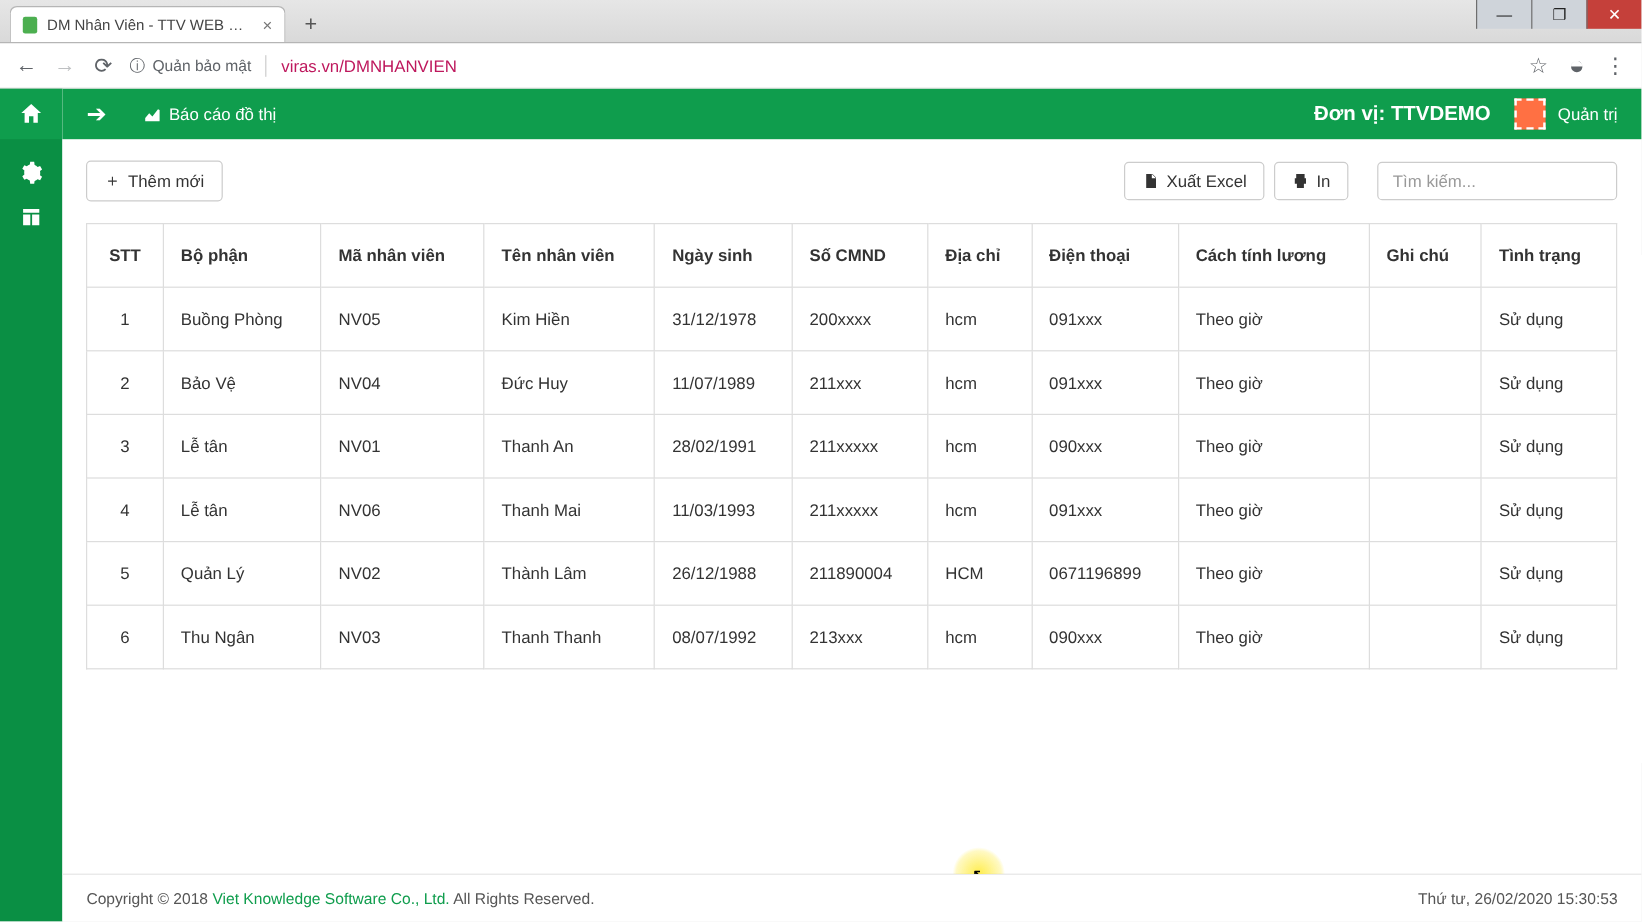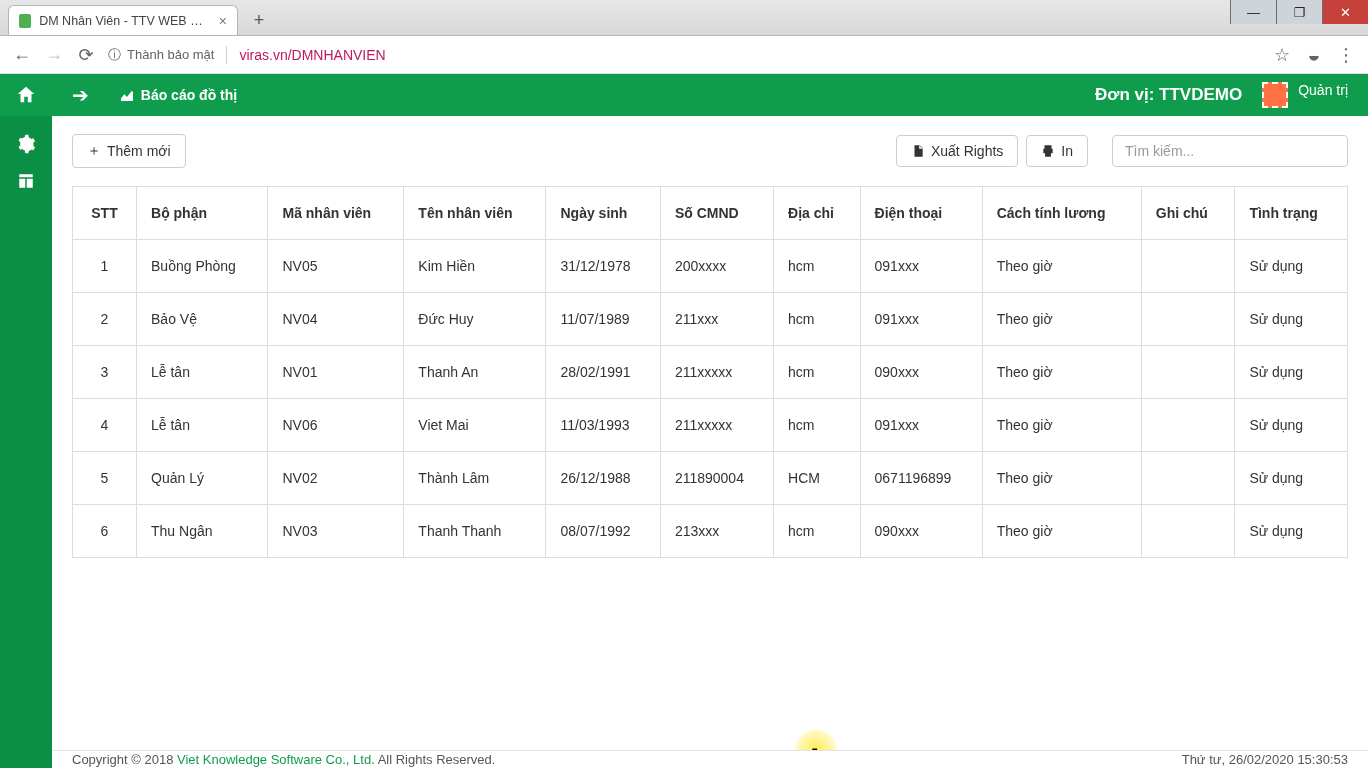--- a/index.html
+++ b/index.html
@@ -25,39 +25,39 @@
   
   
   .app { display:flex; height: calc(768px - 36px - 38px); }
   .sidebar { width:52px; background:#0a8f44; display:flex; flex-direction:column; align-items:center; padding-top:0;}
   .sidebar .home { width:52px;height:42px;display:flex;align-items:center;justify-content:center;background:#0f9d4d;}
   .side-ico { color:#fff; font-size:18px; margin-top:18px;}
   
   .main { flex:1; display:flex; flex-direction:column; background:#fff;}
   .topbar { background:#0f9d4d; height:42px; display:flex; align-items:center; color:#fff; padding:0 20px;}
   .topbar .arrow { font-size:20px; margin-right:30px;}
-  .topbar .graph { display:flex; align-items:center; gap:6px; font-weight:700;}
+  .topbar .graph { display:flex; align-items:center; gap:6px; font-weight:400;}
   .topbar .spacer { flex:1;}
   .topbar .unit { font-weight:700; font-size:17px;text-align:right;}
-  .topbar .user-box { display:flex; gap:10px; margin-left:20px;}
+  .topbar .user-box { display:flex; align-items:center; gap:10px; margin-left:20px;}
   .topbar .avatar { width:26px;height:26px;border:2px dashed #fff;background:#ff7043;}
   
   .content { flex:1; padding:18px 20px 10px 20px; overflow:auto; position:relative;}
   .toolbar { display:flex; align-items:center; margin-bottom:18px;}
   .btn { background:#fff; border:1px solid #ccc; border-radius:4px; padding:7px 14px; display:inline-flex; align-items:center; gap:6px; font-size:14px; color:#333; cursor:pointer;}
   .toolbar .spacer { flex:1;}
-  .search-box { border:1px solid #ccc; border-radius:4px; padding:7px 12px; font-size:14px; width:236px; color:#333;}
+  .search-box { border:1px solid #ccc; border-radius:4px; padding:7px 12px; font-size:14px; width:200px; color:#333;}
   .search-box::placeholder { color:#999;}
   
   table.data { width:100%; border-collapse:collapse; }
   table.data th, table.data td { border:1px solid #ddd; padding:18px 14px; text-align:left; font-size:14px; color:#333;}
   table.data th { font-weight:700; background:#fff;}
   table.data td.center, table.data th.center { text-align:center;}
   
-  .footer { border-top:1px solid #e5e5e5; padding:1px 20px; font-size:13px; color:#555; display:flex;}
+  .footer { border-top:1px solid #e5e5e5; padding:12px 20px; font-size:13px; color:#555; display:flex;}
   .footer a { color:#0f9d4d; text-decoration:none;}
   .footer .spacer { flex:1;}
   
   .cursor-highlight { position:absolute; width:44px;height:44px;border-radius:50%;background:radial-gradient(circle, rgba(255,235,59,0.9) 0%, rgba(255,235,59,0.3) 60%, rgba(255,235,59,0) 70%); left:742px; bottom:-22px; pointer-events:none;}
   .cursor-arrow { position:absolute; left:758px; bottom:-12px; font-size:16px; color:#000; pointer-events:none;}
   
   svg { display:block;}
 </style>
 </head>
 <body>
@@ -75,21 +75,21 @@
     <div class="win-btn close">✕</div>
   </div>
 </div>
 
 <div class="addr-bar">
   <span class="nav-ico">←</span>
   <span class="nav-ico" style="opacity:.4">→</span>
   <span class="nav-ico">⟳</span>
   <span class="secure">
     <span>ⓘ</span>
-    <span>Thành bảo mật</span>
+    <span>Quản bảo mật</span>
   </span>
   <span class="addr-sep"></span>
   <span class="url">viras.vn/DMNHANVIEN</span>
   <span class="addr-spacer"></span>
   <span class="nav-ico">☆</span>
   <span class="nav-ico" style="font-size:22px">◒</span>
   <span class="nav-ico">⋮</span>
 </div>
 
 <div class="app">
@@ -136,21 +136,21 @@
           <span>＋</span>
           <span>Thêm mới</span>
         </button>
         <span class="spacer"></span>
         <button class="btn" style="margin-right:8px">
           <span>
             <svg width="14" height="14" viewBox="0 0 24 24" fill="#333">
                 <path d="M6 2h9l5 5v15H6zM14 2v6h6"></path>
               </svg>
           </span>
-          <span>Xuất Rights</span>
+          <span>Xuất Excel</span>
         </button>
         <button class="btn" style="margin-right:24px">
           <span>
             <svg width="14" height="14" viewBox="0 0 24 24" fill="#333">
                 <path d="M6 2h12v6H6zM4 8h16v8h-3v6H7v-6H4zM9 16h6v4H9z"></path>
               </svg>
           </span>
           <span>In</span>
         </button>
         <input class="search-box" placeholder="Tìm kiếm..." style="">
@@ -209,21 +209,21 @@
               <td>hcm</td>
               <td>090xxx</td>
               <td>Theo giờ</td>
               <td></td>
               <td>Sử dụng</td>
             </tr>
             <tr>
               <td class="center">4</td>
               <td>Lễ tân</td>
               <td>NV06</td>
-              <td>Viet Mai</td>
+              <td>Thanh Mai</td>
               <td>11/03/1993</td>
               <td>211xxxxx</td>
               <td>hcm</td>
               <td>091xxx</td>
               <td>Theo giờ</td>
               <td></td>
               <td>Sử dụng</td>
             </tr>
             <tr>
               <td class="center">5</td>

